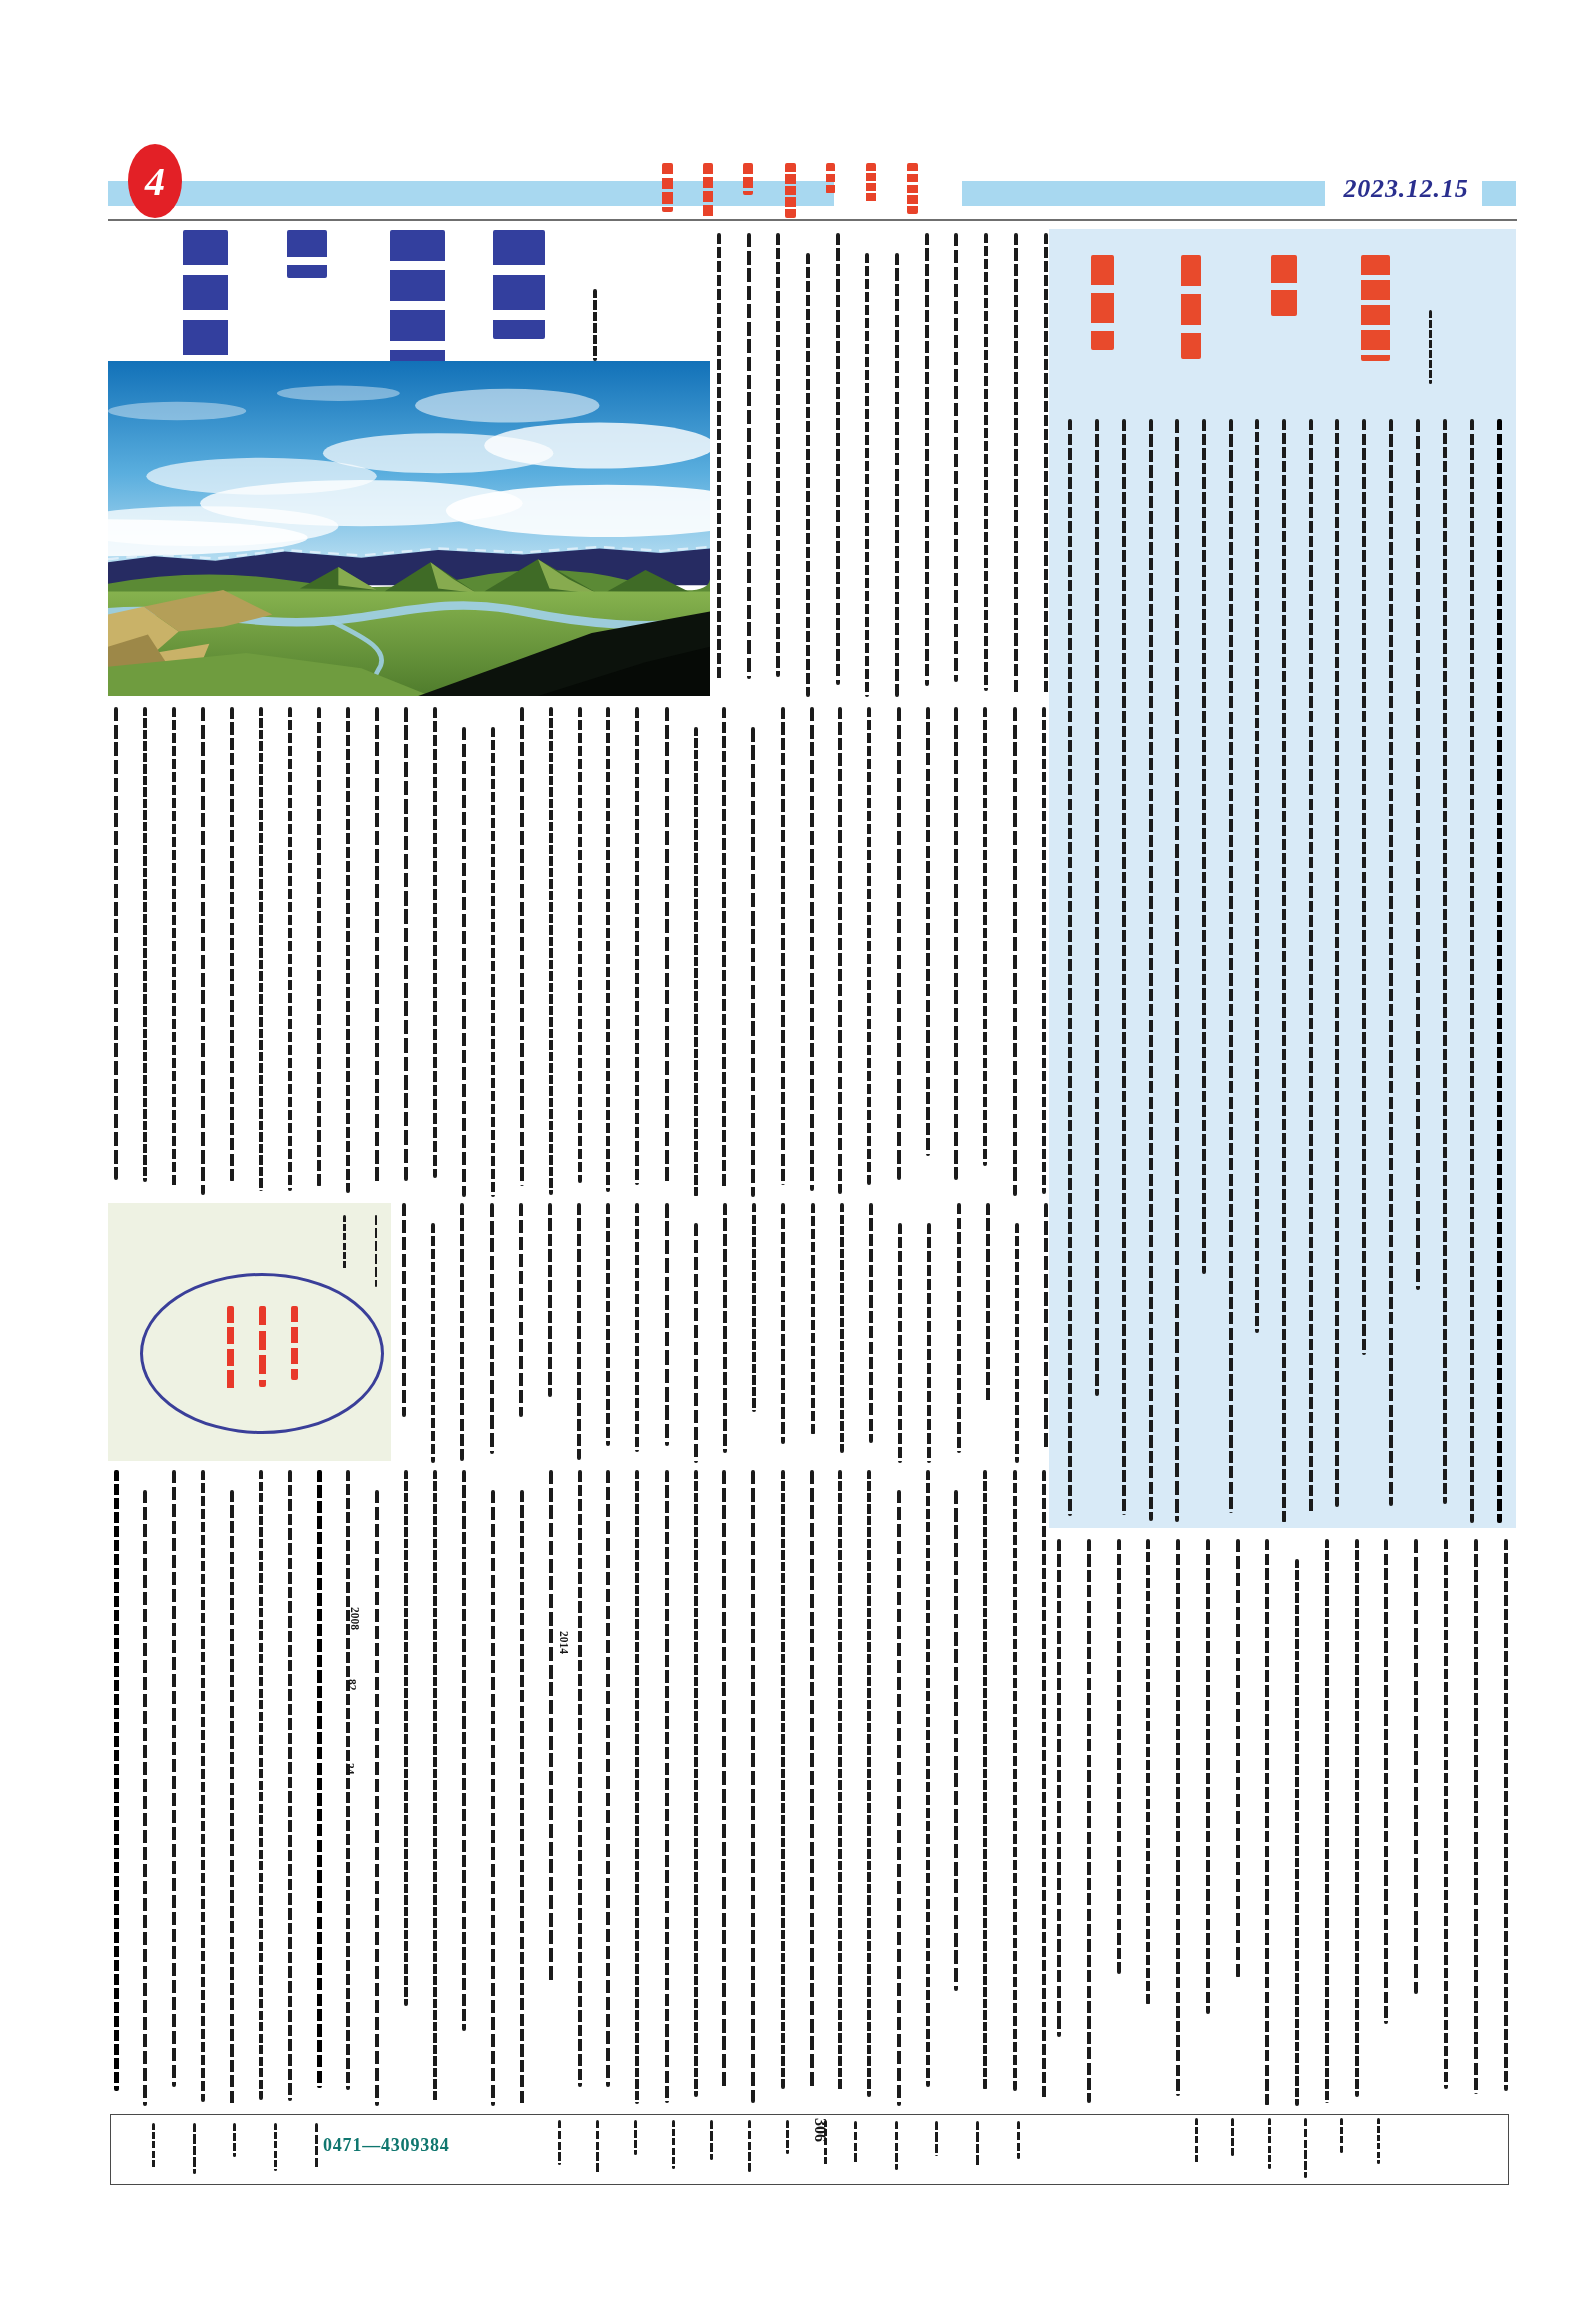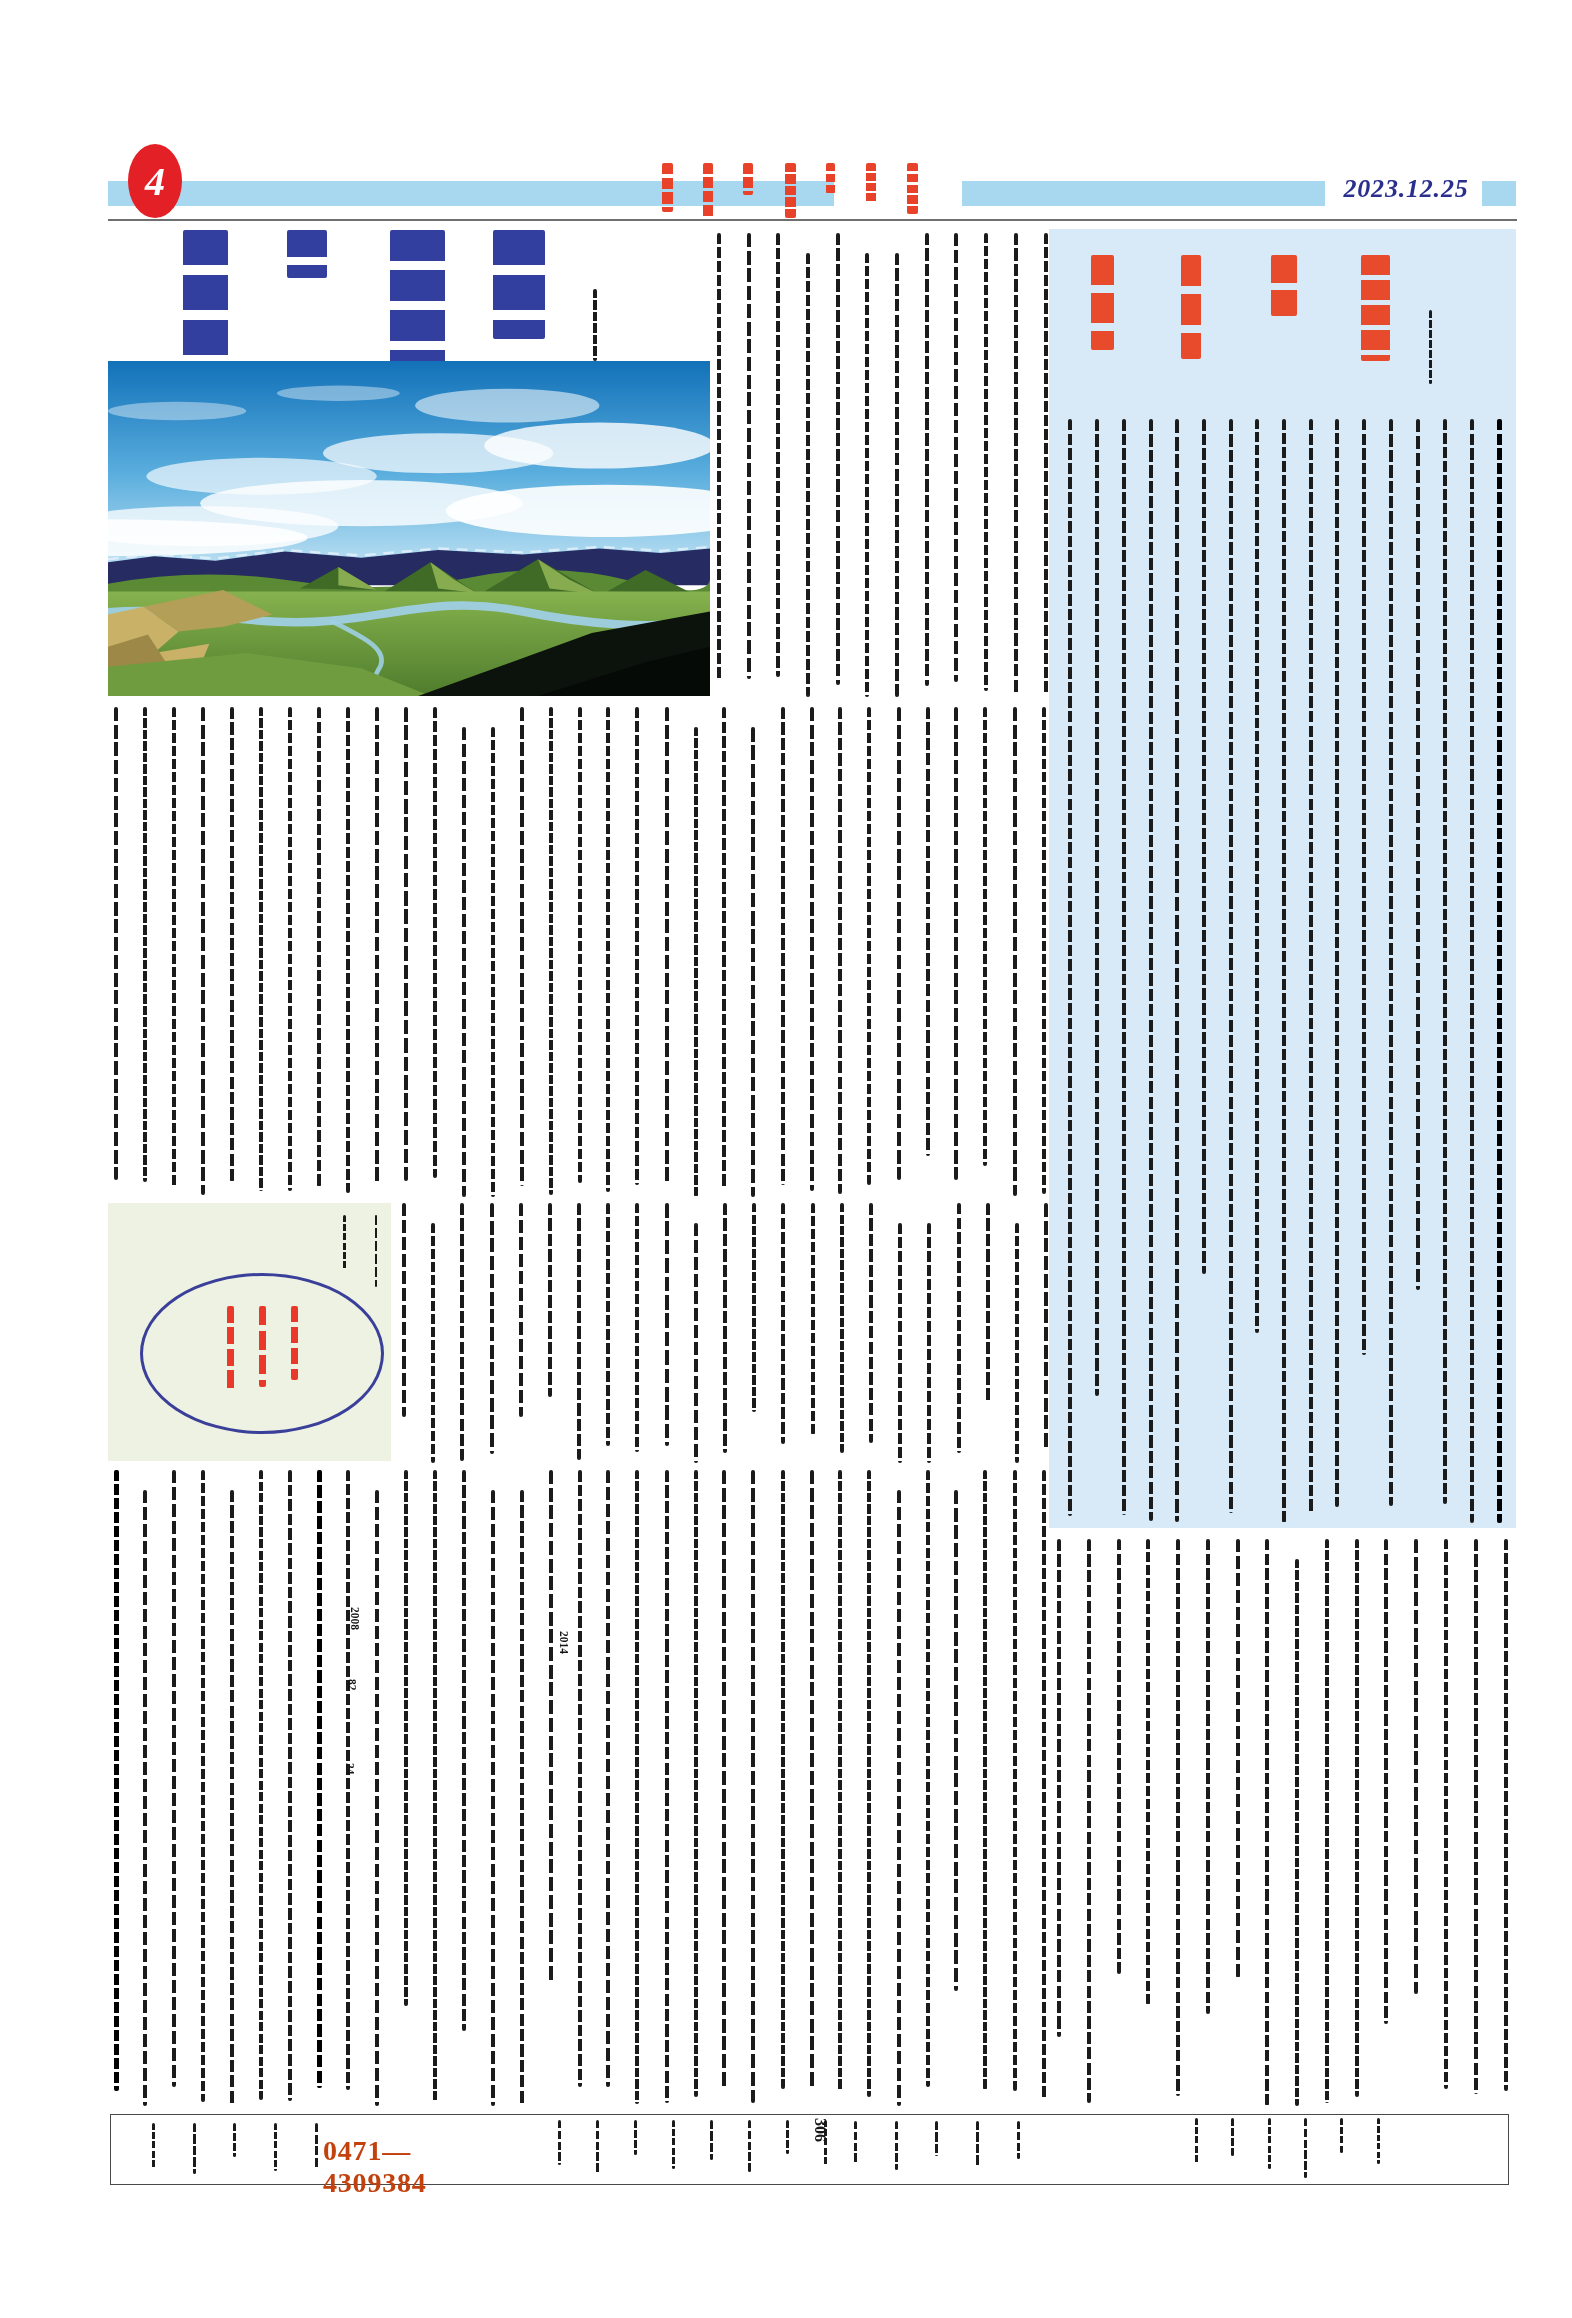--- a/index.html
+++ b/index.html
@@ -49,22 +49,22 @@
   #num-82{left:358px;top:1679px;}
   #num-24{left:356px;top:1763px;}
   #num-2014{left:570px;top:1631px;}
   
   #footer-box{left:110px;top:2114px;width:1399px;height:71px;background:#fff;
     border:1.5px solid #4a4a4a;box-sizing:border-box;}
   #f-g1{left:152px;top:2123px;width:165px;height:51px;}
   #f-g2{left:558px;top:2120px;width:269px;height:57px;}
   #f-g3{left:854px;top:2121px;width:165px;height:52px;}
   #f-g4{left:1195px;top:2118px;width:184px;height:61px;}
-  #phone{left:323px;top:2135px;width:154px;font-size:28px;font-weight:600;
-    color:#c2410c;letter-spacing:0.8px;font-family:"Liberation Serif",serif;}
+  #phone{left:323px;top:2135px;width:154px;font-size:18px;font-weight:600;
+    color:#0f766e;letter-spacing:0.8px;font-family:"Liberation Serif",serif;}
   #room{left:829px;top:2118px;transform:rotate(90deg);transform-origin:left top;
     font-size:16px;font-weight:bold;color:#161616;}
 </style>
 </head>
 <body>
 
 <div class="page">
 
   <div class="band abs" id="band-left" style="background:#a8d8f0"></div>
   <div class="band abs" id="band-mid" style="background:#a8d8f0"></div>
@@ -75,21 +75,21 @@
   <div class="tcols abs" id="masthead">
       <div class="col" style="left: 0px; top: 0px; width: 10.8px; height: 49px; background-image: repeating-linear-gradient(rgb(232, 67, 42) 0px, rgb(232, 67, 42) 11.5px, transparent 11.5px, transparent 14.6px);"></div>
       <div class="col" style="left: 41px; top: 0px; width: 10px; height: 55px; background-image: repeating-linear-gradient(rgb(232, 67, 42) 0px, rgb(232, 67, 42) 10.8px, transparent 10.8px, transparent 14px);"></div>
       <div class="col" style="left: 81px; top: 0px; width: 10px; height: 32px; background-image: repeating-linear-gradient(rgb(232, 67, 42) 0px, rgb(232, 67, 42) 10.8px, transparent 10.8px, transparent 14px);"></div>
       <div class="col" style="left: 123px; top: 0px; width: 10.8px; height: 55px; background-image: repeating-linear-gradient(rgb(232, 67, 42) 0px, rgb(232, 67, 42) 9.2px, transparent 9.2px, transparent 11.5px);"></div>
       <div class="col" style="left: 164px; top: 0px; width: 9.2px; height: 31px; background-image: repeating-linear-gradient(rgb(232, 67, 42) 0px, rgb(232, 67, 42) 8.4px, transparent 8.4px, transparent 10.8px);"></div>
       <div class="col" style="left: 204px; top: 0px; width: 10px; height: 40px; background-image: repeating-linear-gradient(rgb(232, 67, 42) 0px, rgb(232, 67, 42) 7.7px, transparent 7.7px, transparent 10px);"></div>
       <div class="col" style="left: 245px; top: 0px; width: 10.8px; height: 51px; background-image: repeating-linear-gradient(rgb(232, 67, 42) 0px, rgb(232, 67, 42) 8.4px, transparent 8.4px, transparent 10.8px);"></div>
     </div>
   <div class="abs" id="date" style="color:#2a2f8e">
-    <span>2023.12.25</span>
+    <span>2023.12.15</span>
   </div>
   <div class="abs" id="rule"></div>
 
   <div class="tcols abs" id="art1-headline">
       <div class="col" style="left: 0px; top: 0px; width: 45px; height: 131px; background-image: repeating-linear-gradient(rgb(51, 63, 158) 0px, rgb(51, 63, 158) 35px, transparent 35px, transparent 45px);"></div>
       <div class="col" style="left: 104px; top: 0px; width: 40px; height: 48px; background-image: repeating-linear-gradient(rgb(51, 63, 158) 0px, rgb(51, 63, 158) 27px, transparent 27px, transparent 35px);"></div>
       <div class="col" style="left: 207px; top: 0px; width: 55px; height: 137px; background-image: repeating-linear-gradient(rgb(51, 63, 158) 0px, rgb(51, 63, 158) 31.5px, transparent 31.5px, transparent 40px);"></div>
       <div class="col" style="left: 310px; top: 0px; width: 52px; height: 109px; background-image: repeating-linear-gradient(rgb(51, 63, 158) 0px, rgb(51, 63, 158) 35px, transparent 35px, transparent 45px);"></div>
     </div>
   <div class="tcols abs" id="art1-byline">

